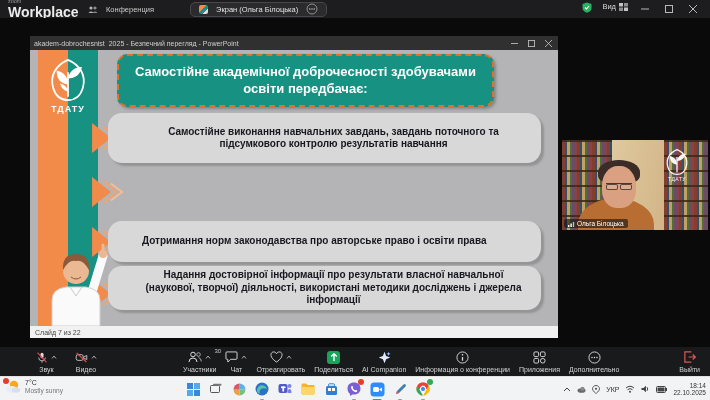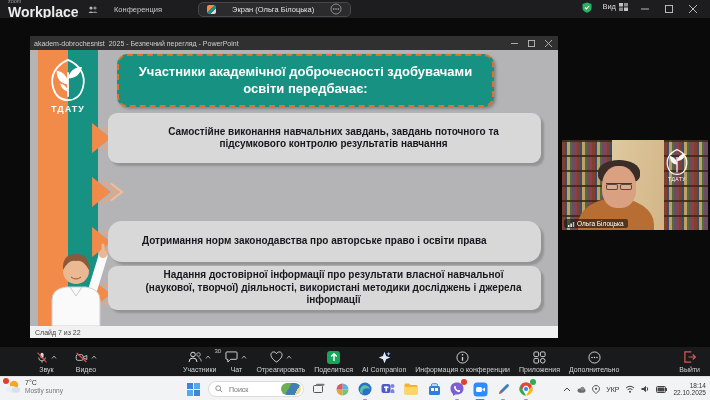--- a/index.html
+++ b/index.html
@@ -6,21 +6,21 @@
   *{box-sizing:border-box;}
   .screen{position:relative;width:710px;height:400px;overflow:hidden;background:#0a0a0a;
     font-family:"Liberation Sans","DejaVu Sans",sans-serif;}
 
   
   .ztb{position:absolute;top:0;left:0;right:0;height:18px;background:#1d1d1f;display:flex;align-items:center;}
   .brand{display:flex;align-items:center;gap:3px;padding-left:8px;width:72px;cursor:default;}
   .brand-txt{display:flex;flex-direction:column;line-height:1;}
   .brand-b1{font-size:5.5px;color:#9a9a9a;}
   .brand-b2{font-size:14px;color:#ececec;font-weight:bold;}
-  .tab{display:flex;align-items:center;gap:16px;color:#c9c9c9;font-size:7.5px;padding:0 8px;height:100%;}
+  .tab{display:flex;align-items:center;gap:8px;color:#c9c9c9;font-size:7.5px;padding:0 8px;height:100%;}
   .tab.meeting{margin-left:8px;}
   .tab.active{margin-left:28px;background:#2b2b2d;border:1px solid #47474b;border-radius:5px;height:15px;color:#e4e4e4;}
   .thumb{width:9px;height:9px;border-radius:2px;background:linear-gradient(135deg,#f28a4a 0 40%,#169182 40% 70%,#dcdcdc 70%);}
   .ztb-right{margin-left:auto;display:flex;align-items:flex-start;gap:10px;padding-right:10px;}
   .viewbtn{display:flex;align-items:center;gap:3px;color:#d6d6d6;font-size:7.5px;}
   .wc{display:flex;align-items:center;justify-content:center;width:14px;height:14px;}
 
   
   .stage{position:absolute;top:18px;left:0;right:0;height:329px;background:#0a0a0a;}
 
@@ -38,21 +38,21 @@
   .stripe.orange{left:8px;background:#f28a4a;}
   .stripe.teal{left:38px;background:#169182;}
   .tdatu{position:absolute;left:6px;top:8px;width:64px;display:flex;flex-direction:column;align-items:center;gap:2px;}
   .tdatu-label{color:#fff;font-size:9px;font-weight:bold;letter-spacing:1px;}
   .slide-title{position:absolute;left:87px;top:4px;width:377px;height:53px;background:#169182;border:2px dashed #e0702a;
     border-radius:10px;display:flex;align-items:center;justify-content:center;text-align:center;
     color:#fff;font-weight:bold;font-size:13px;line-height:1.25;padding:2px 12px;box-shadow:2px 2px 3px rgba(90,90,90,.5);}
   .pill{position:absolute;left:78px;width:433px;background:#d8d8d8;border-radius:14px;
     color:#17171f;font-weight:bold;font-size:10px;line-height:1.25;display:flex;align-items:center;
     padding:4px 16px 4px 34px;box-shadow:3px 3px 2px rgba(100,100,100,.4);}
-  .pill.center{text-align:center;justify-content:center;border-radius:9px;}
+  .pill.center{text-align:center;justify-content:center;}
   .pill.b0{top:63px;height:50px;}
   .pill.b1{top:117px;height:49px;}
   .pill.b2{top:171px;height:41px;}
   .pill.b3{top:216px;height:44px;}
   .arrow{position:absolute;left:60px;width:38px;height:32px;}
   .arrow.a0{top:72px;} .arrow.a1{top:126px;} .arrow.a2{top:176px;} .arrow.a3{top:228px;}
   .person-ill{position:absolute;left:10px;top:192px;}
 
   
   .vtile{position:absolute;left:562px;top:122px;width:146px;height:90px;background:#1a1a1a;overflow:hidden;}
@@ -198,21 +198,21 @@
           <svg width="42" height="44" viewBox="0 0 48 50">
             <path d="M24 2 C38 8 45 20 41 34 C38 44 31 48 24 48 C17 48 10 44 7 34 C3 20 10 8 24 2 Z" fill="none" stroke="#fff" stroke-width="2"></path>
             <path d="M24 44 L24 16" stroke="#fff" stroke-width="2"></path>
             <path d="M24 30 C15 29 11 23 11 14 C19 16 24 21 24 30 Z" fill="#fff"></path>
             <path d="M24 22 C27 13 33 10 40 10 C38 19 32 23 24 23 Z" fill="#fff"></path>
             <path d="M24 38 C19 37 16 34 15 29 C20 30 23 33 24 38 Z" fill="#fff"></path>
           </svg>
           <span class="tdatu-label">ТДАТУ</span>
         </div>
 
-        <div class="slide-title">Участники академічної доброчесності здобувачами освіти передбачає:</div>
+        <div class="slide-title">Самостійне академічної доброчесності здобувачами освіти передбачає:</div>
 
         <svg class="arrow a0" viewBox="0 0 40 34">
           <path d="M2 1 L22 17 L2 33 Z" fill="#f28a4a"></path>
             <path d="M14 5 L28 17 L14 29" fill="none" stroke="#f3a36f" stroke-width="2"></path>
             <path d="M22 8 L34 17 L22 26" fill="none" stroke="#f6bd97" stroke-width="2"></path>
         </svg>
         <div class="pill b0 center">Самостійне виконання навчальних завдань, завдань поточного та підсумкового контролю результатів навчання</div>
 
         <svg class="arrow a1" viewBox="0 0 40 34">
           <path d="M2 1 L22 17 L2 33 Z" fill="#f28a4a"></path>
@@ -435,28 +435,20 @@
 
     <div class="tk-center">
       <div class="tk-ic">
         <svg width="13" height="13" viewBox="0 0 13 13">
           <rect x="0" y="0" width="6" height="6" fill="#3b86d8"></rect>
             <rect x="7" y="0" width="6" height="6" fill="#57a8e8"></rect>
           <rect x="0" y="7" width="6" height="6" fill="#57a8e8"></rect>
             <rect x="7" y="7" width="6" height="6" fill="#3b86d8"></rect>
         </svg>
       </div>
-      <div class="search">
-        <svg width="8" height="8" viewBox="0 0 10 10">
-          <circle cx="4" cy="4" r="3" fill="none" stroke="#777"></circle>
-            <line x1="6.2" y1="6.2" x2="9" y2="9" stroke="#777"></line>
-        </svg>
-        <input placeholder="Поиск" style="">
-        <span class="search-img"></span>
-      </div>
       <div class="tk-ic">
         <svg width="12" height="12" viewBox="0 0 12 12">
           <rect x="0.5" y="2.5" width="9" height="7" rx="1" fill="none" stroke="#555"></rect>
             <rect x="3" y="0.8" width="8.5" height="2" rx="1" fill="#777"></rect>
         </svg>
       </div>
       <div class="tk-ic">
         <svg width="13" height="13" viewBox="0 0 13 13">
           <circle cx="6.5" cy="6.5" r="6" fill="#f0f0f0"></circle>
           <path d="M6.5 .5 A6 6 0 0 1 12.5 6.5 L6.5 6.5 Z" fill="#58b4e8"></path>

